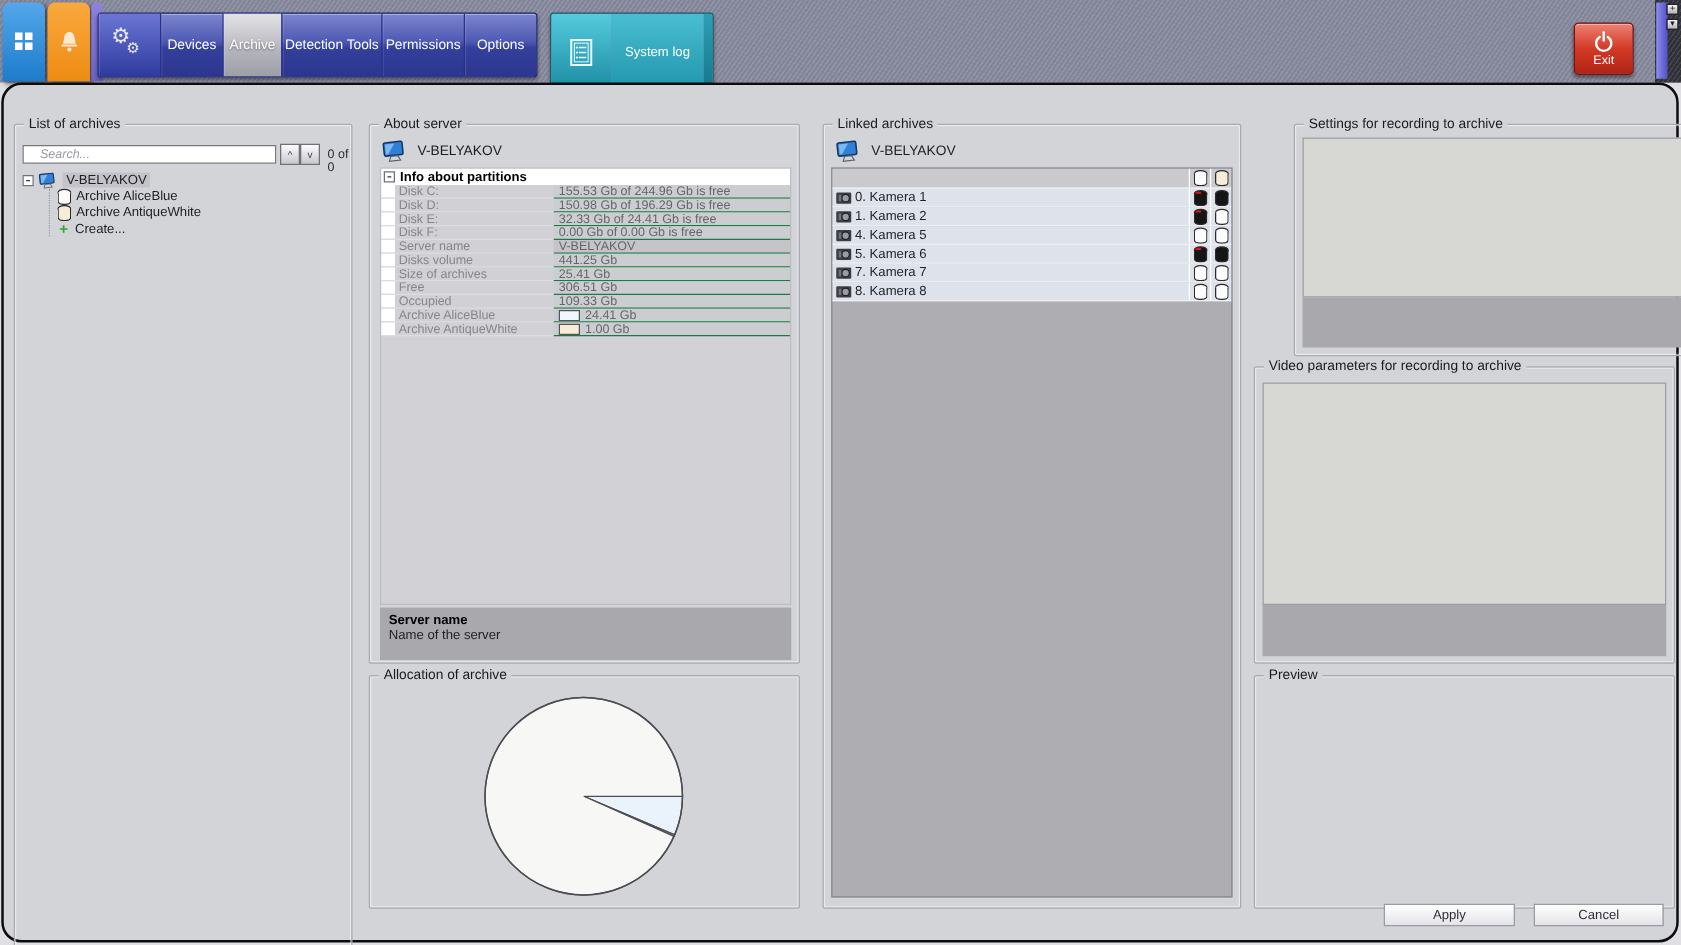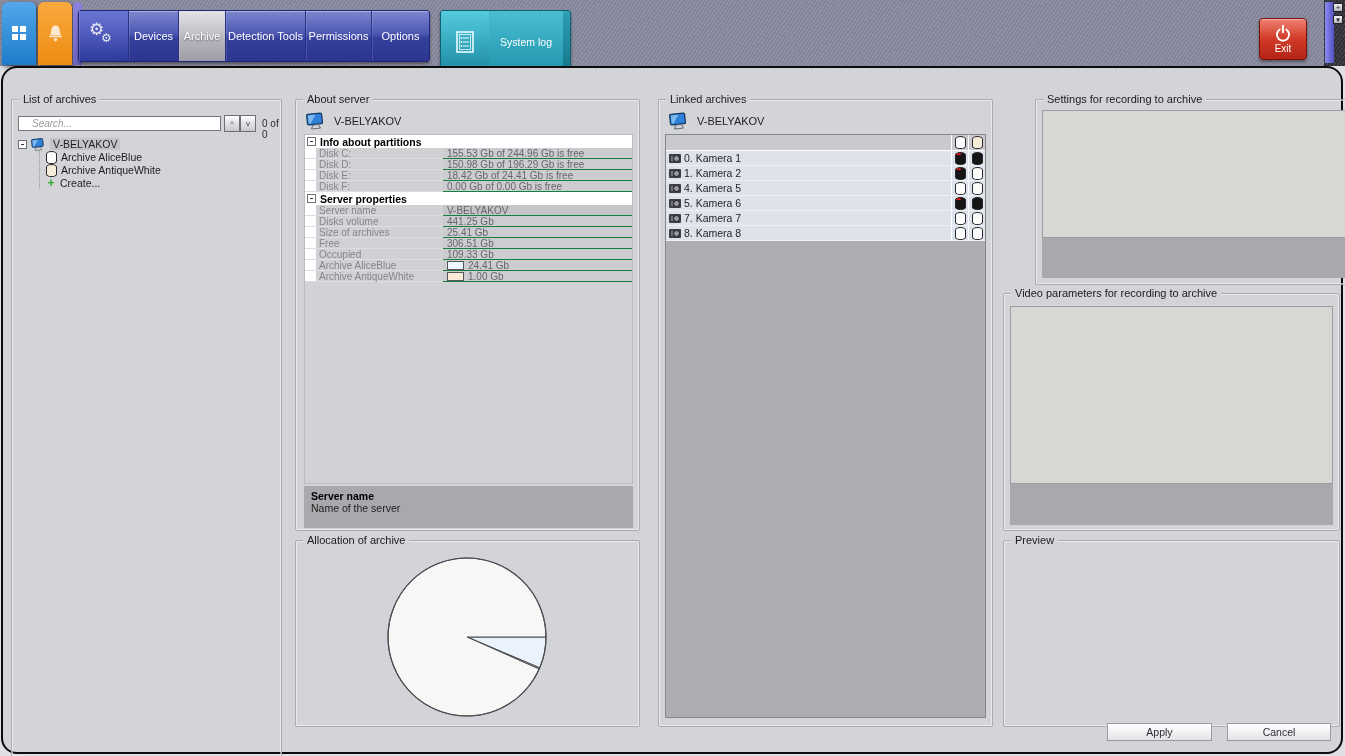--- a/index.html
+++ b/index.html
@@ -264,29 +264,25 @@
           <div class="pg-row">
             <span class="pg-label">Disk C:</span>
             <span class="pg-value">155.53 Gb of 244.96 Gb is free</span>
           </div>
           <div class="pg-row">
             <span class="pg-label">Disk D:</span>
             <span class="pg-value">150.98 Gb of 196.29 Gb is free</span>
           </div>
           <div class="pg-row">
             <span class="pg-label">Disk E:</span>
-            <span class="pg-value">18.42 Gb of 24.41 Gb is free</span>
+            <span class="pg-value">32.33 Gb of 24.41 Gb is free</span>
           </div>
           <div class="pg-row">
             <span class="pg-label">Disk F:</span>
             <span class="pg-value">0.00 Gb of 0.00 Gb is free</span>
-          </div>
-          <div class="pg-cat">
-            <span class="cbox"></span>
-            <span>Server properties</span>
           </div>
           <div class="pg-row sel">
             <span class="pg-label">Server name</span>
             <span class="pg-value">V-BELYAKOV</span>
           </div>
           <div class="pg-row">
             <span class="pg-label">Disks volume</span>
             <span class="pg-value">441.25 Gb</span>
           </div>
           <div class="pg-row">

